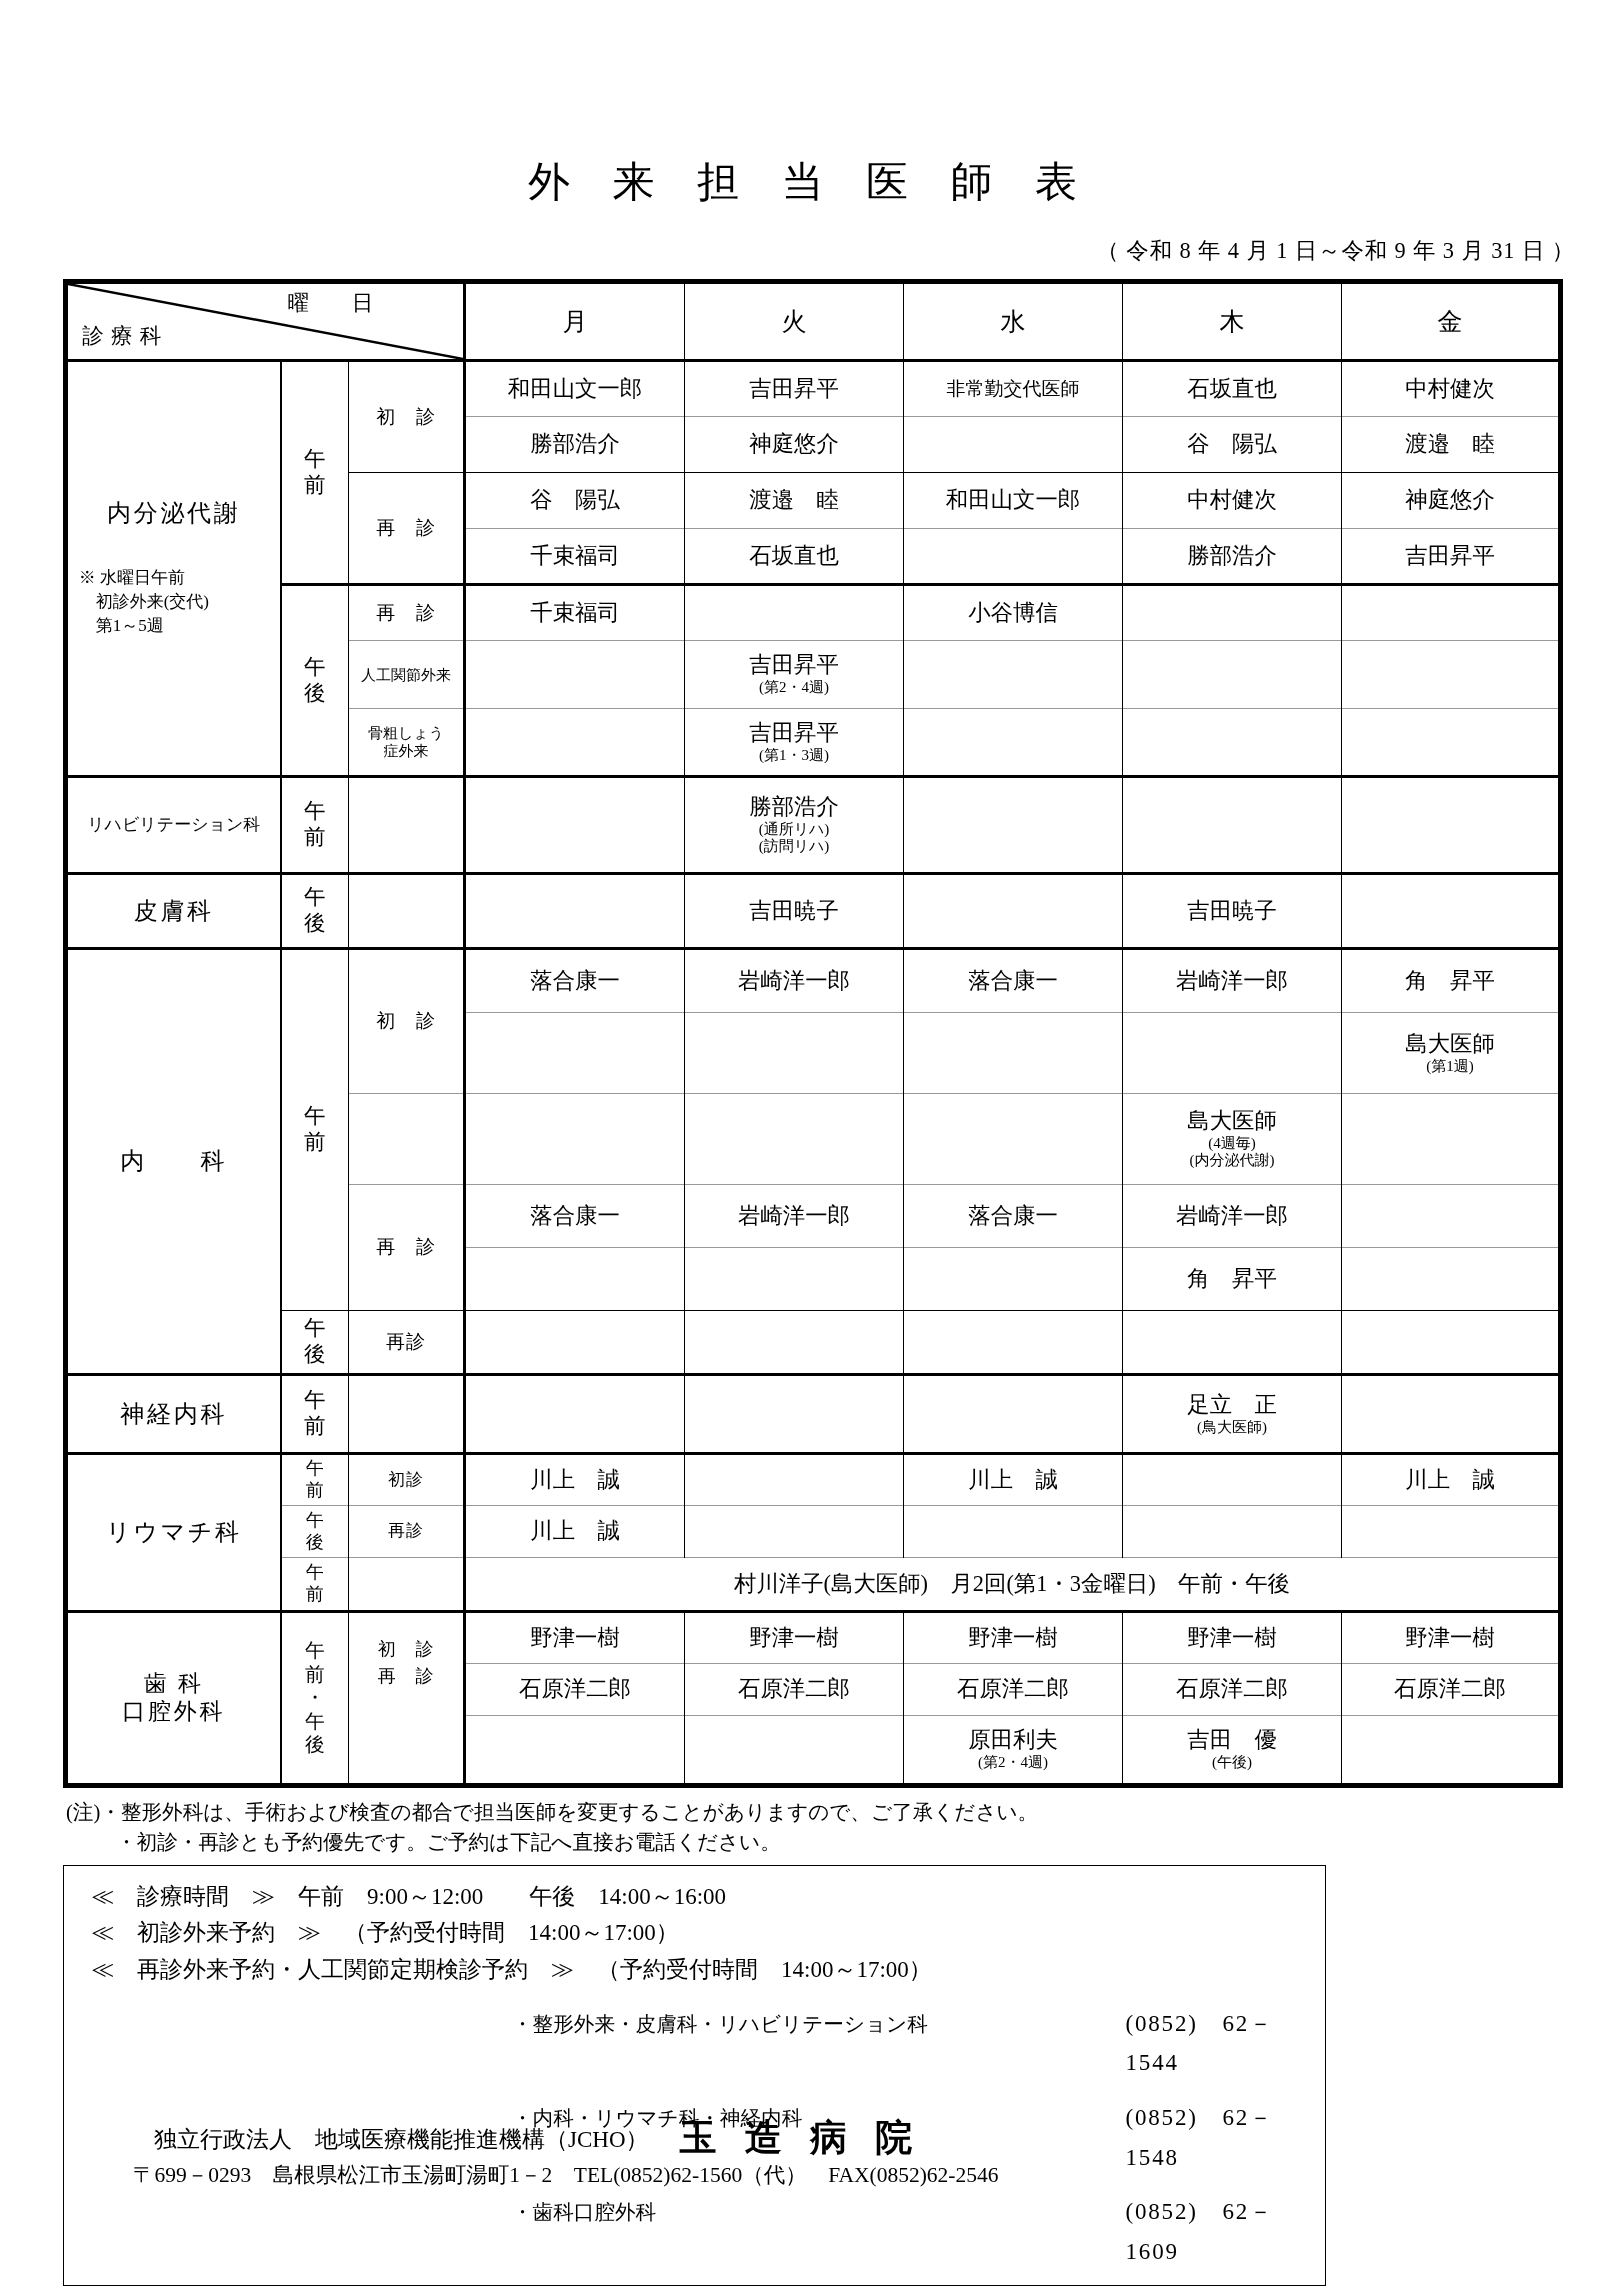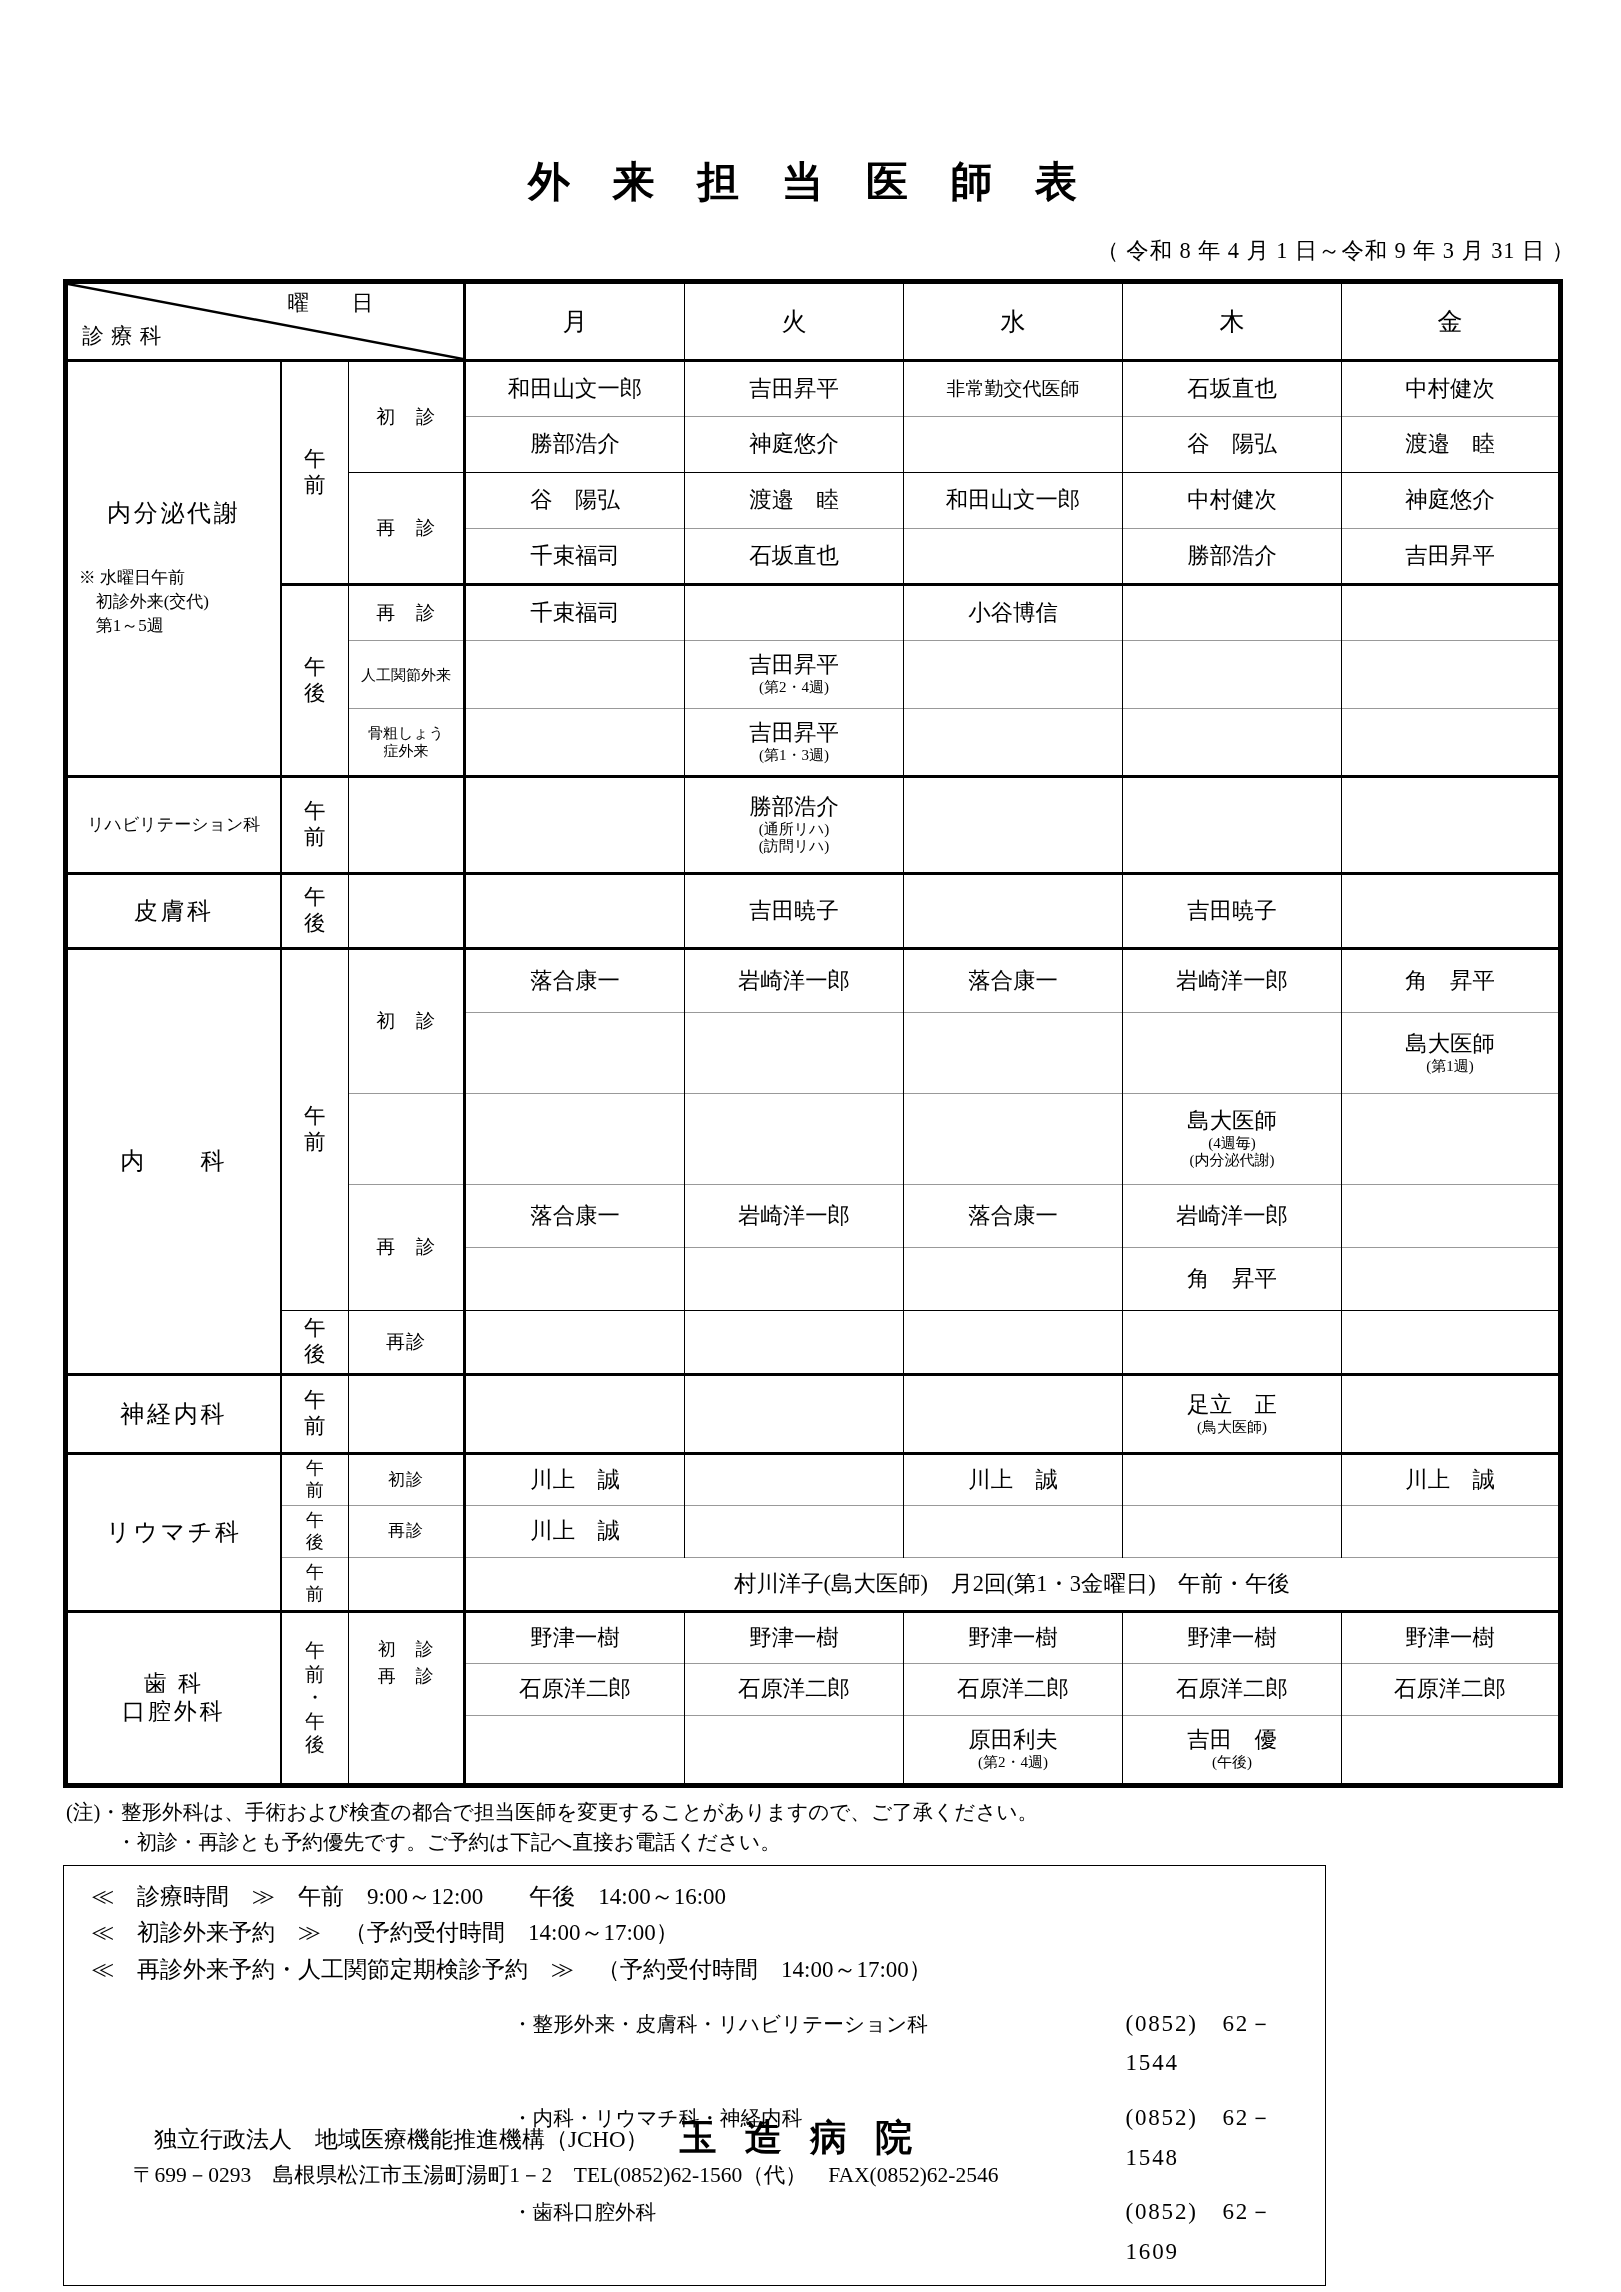--- a/index.html
+++ b/index.html
@@ -2,21 +2,21 @@
 <html lang="ja" style="font-size:14.3px"><head>
 <meta charset="utf-8">
 <style>
   html,body{margin:0;padding:0;}
   body{
     width:1621px;height:2293px;background:#fff;color:#000;
     font-family:"Liberation Serif","DejaVu Serif",serif;
     position:relative;overflow:hidden;
   }
   .title{position:absolute;top:154px;left:0;width:1621px;text-align:center;
-    font-size:42px;font-weight:bold;letter-spacing:16px;}
+    font-size:42px;font-weight:normal;letter-spacing:16px;}
   .subtitle{position:absolute;top:235px;left:0;width:1527px;text-align:right;
     font-size:22.4px;letter-spacing:0.9px;margin-left:48px;}
 
   
   table.sched{position:absolute;left:63px;top:279px;width:1497px;
     border-collapse:collapse;table-layout:fixed;border:5.4px solid #000;}
   table.sched td{padding:0;margin:0;text-align:center;vertical-align:middle;
     overflow:hidden;line-height:1.2;}
   .hd{font-size:25px;}
   .corner{position:relative;}

